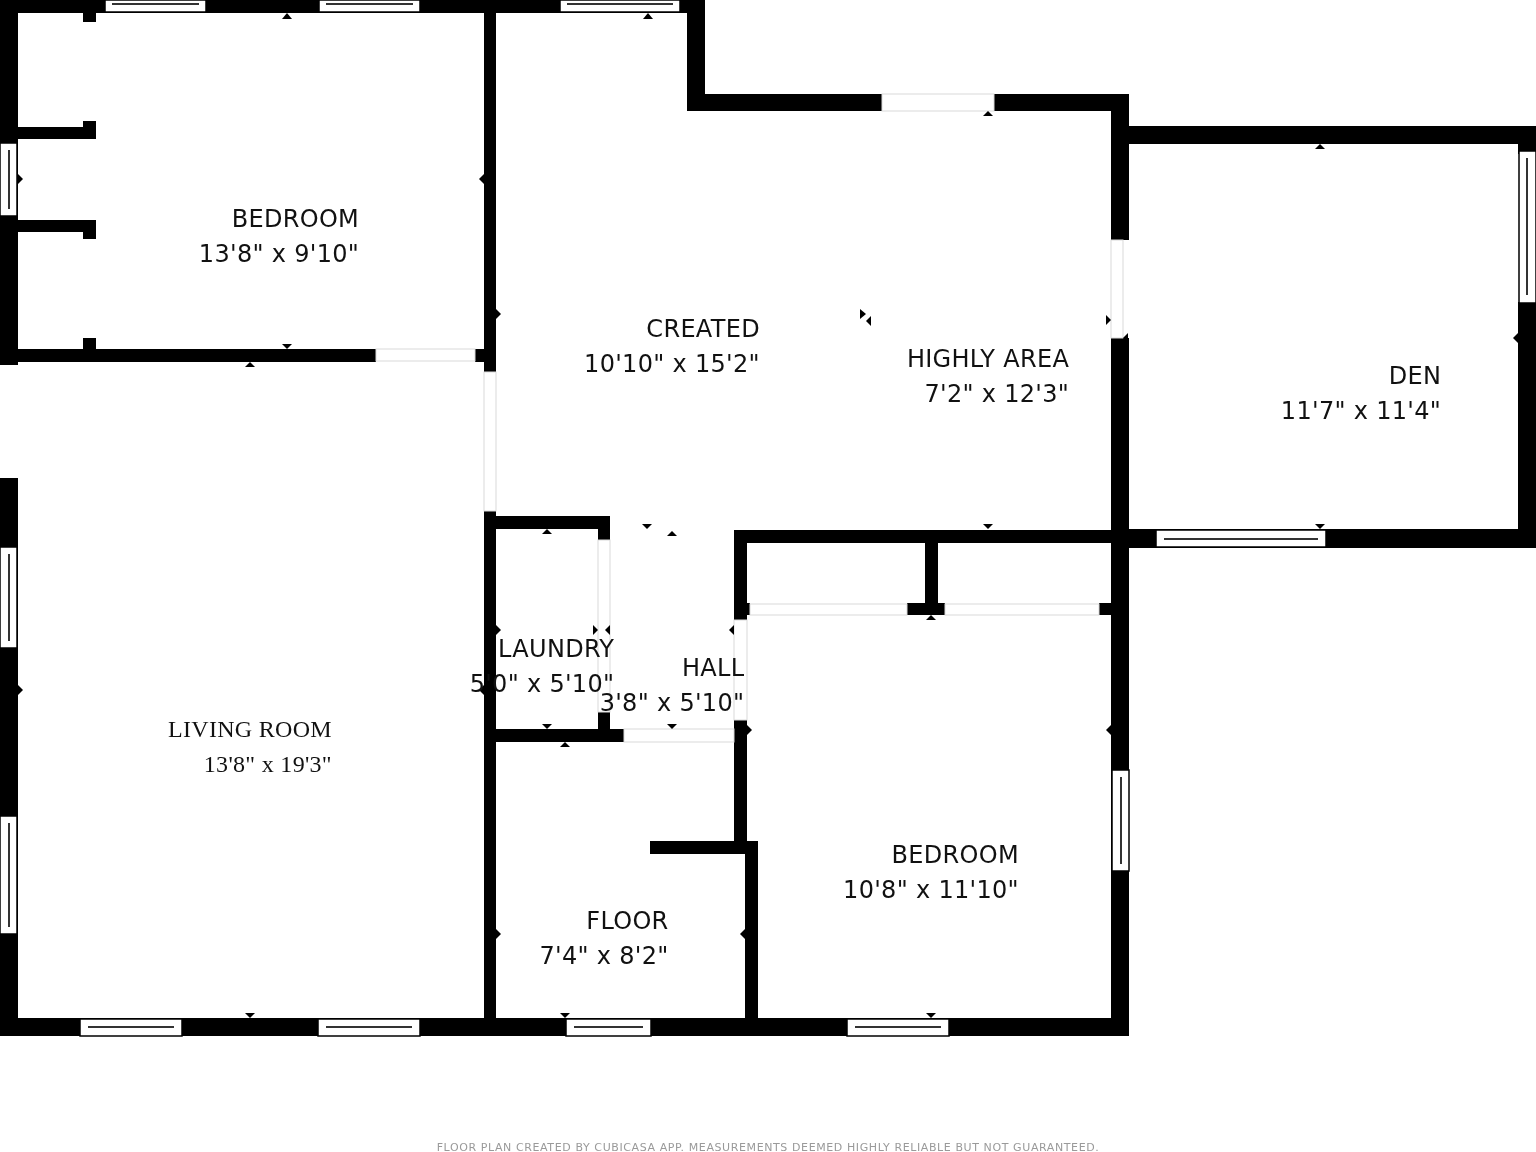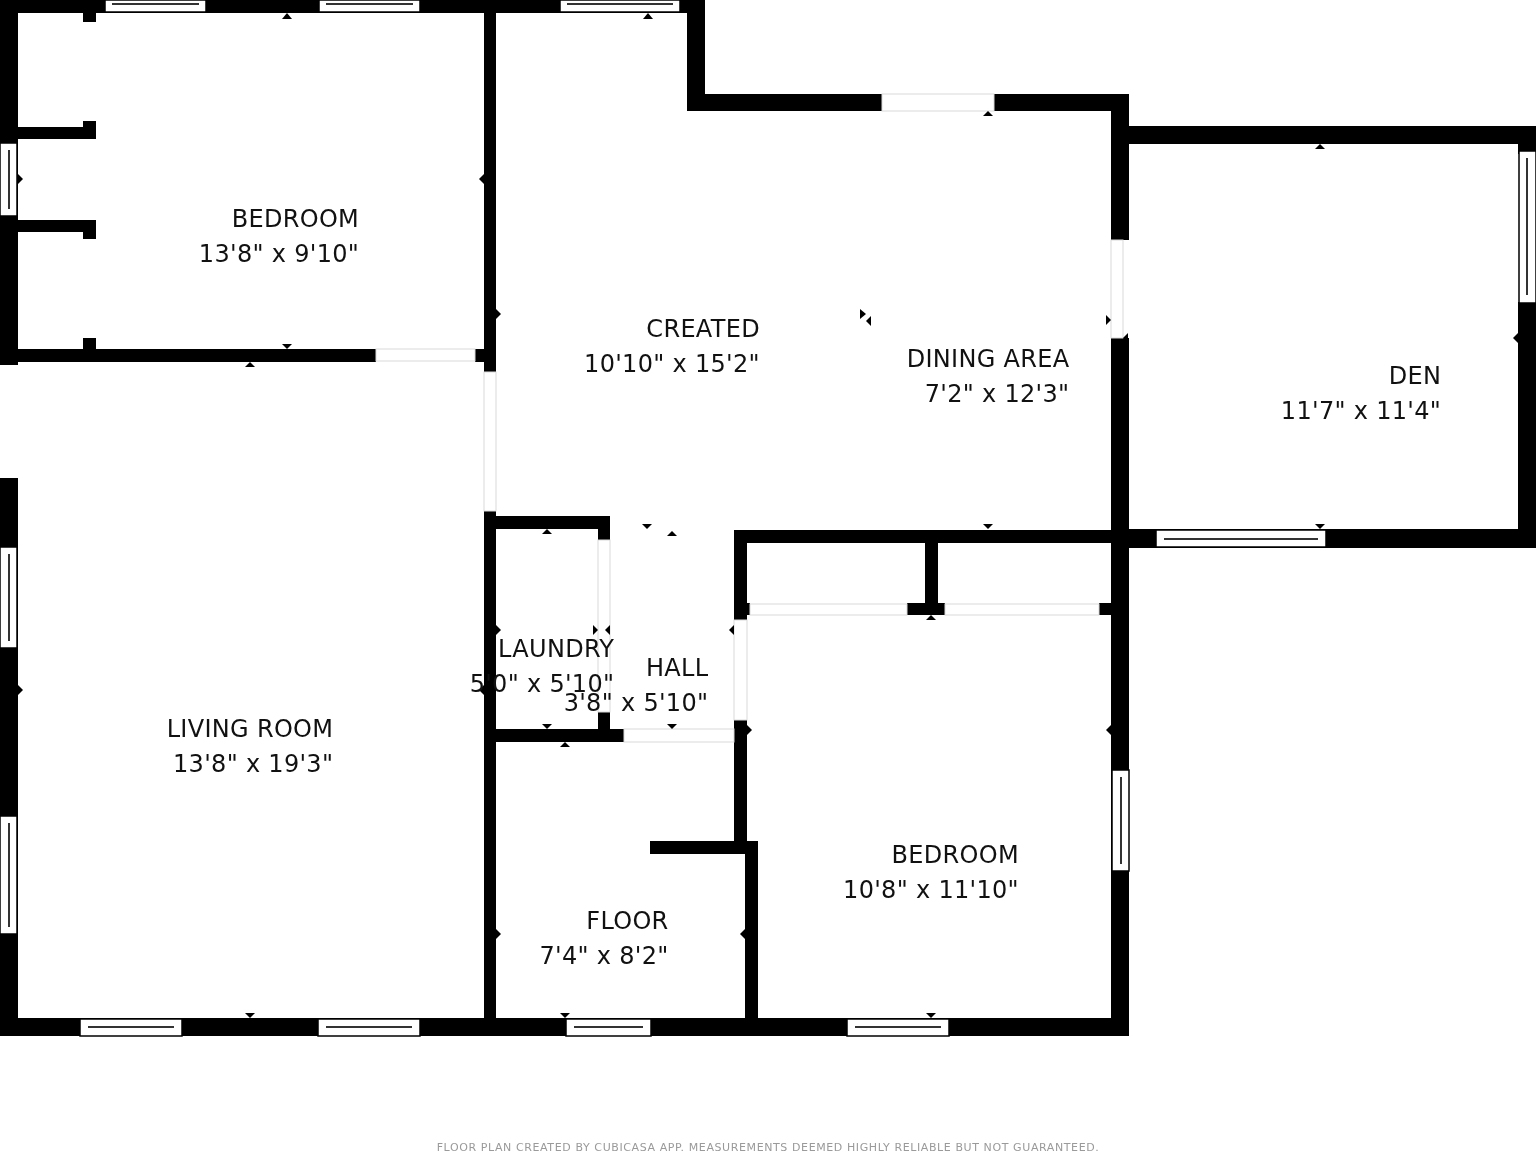--- a/index.html
+++ b/index.html
@@ -155,36 +155,36 @@
 
 <div class="room-label" style="left:279px; top:170px;">
   <span>BEDROOM</span>
   <span>13'8" x 9'10"</span>
 </div>
 <div class="room-label" style="left:672px; top:280px;">
   <span>CREATED</span>
   <span>10'10" x 15'2"</span>
 </div>
 <div class="room-label" style="left:988px; top:310px;">
-  <span>DINING AREA</span>
+  <span>HIGHLY AREA</span>
   <span>7'2" x 12'3"</span>
 </div>
 <div class="room-label" style="left:1361px; top:327px;">
   <span>DEN</span>
   <span>11'7" x 11'4"</span>
 </div>
-<div class="room-label" style="left:250px; top:680px;">
+<div class="room-label" style="left:250px; top:680px;font-family:Liberation Serif, serif;">
   <span>LIVING ROOM</span>
   <span>13'8" x 19'3"</span>
 </div>
 <div class="room-label" style="left:542px; top:600px;">
   <span>LAUNDRY</span>
   <span>5'0" x 5'10"</span>
 </div>
-<div class="room-label" style="left:636px; top:619px;">
+<div class="room-label" style="left:672px; top:619px;">
   <span>HALL</span>
   <span>3'8" x 5'10"</span>
 </div>
 <div class="room-label" style="left:604px; top:872px;">
   <span>FLOOR</span>
   <span>7'4" x 8'2"</span>
 </div>
 <div class="room-label" style="left:931px; top:806px;">
   <span>BEDROOM</span>
   <span>10'8" x 11'10"</span>

